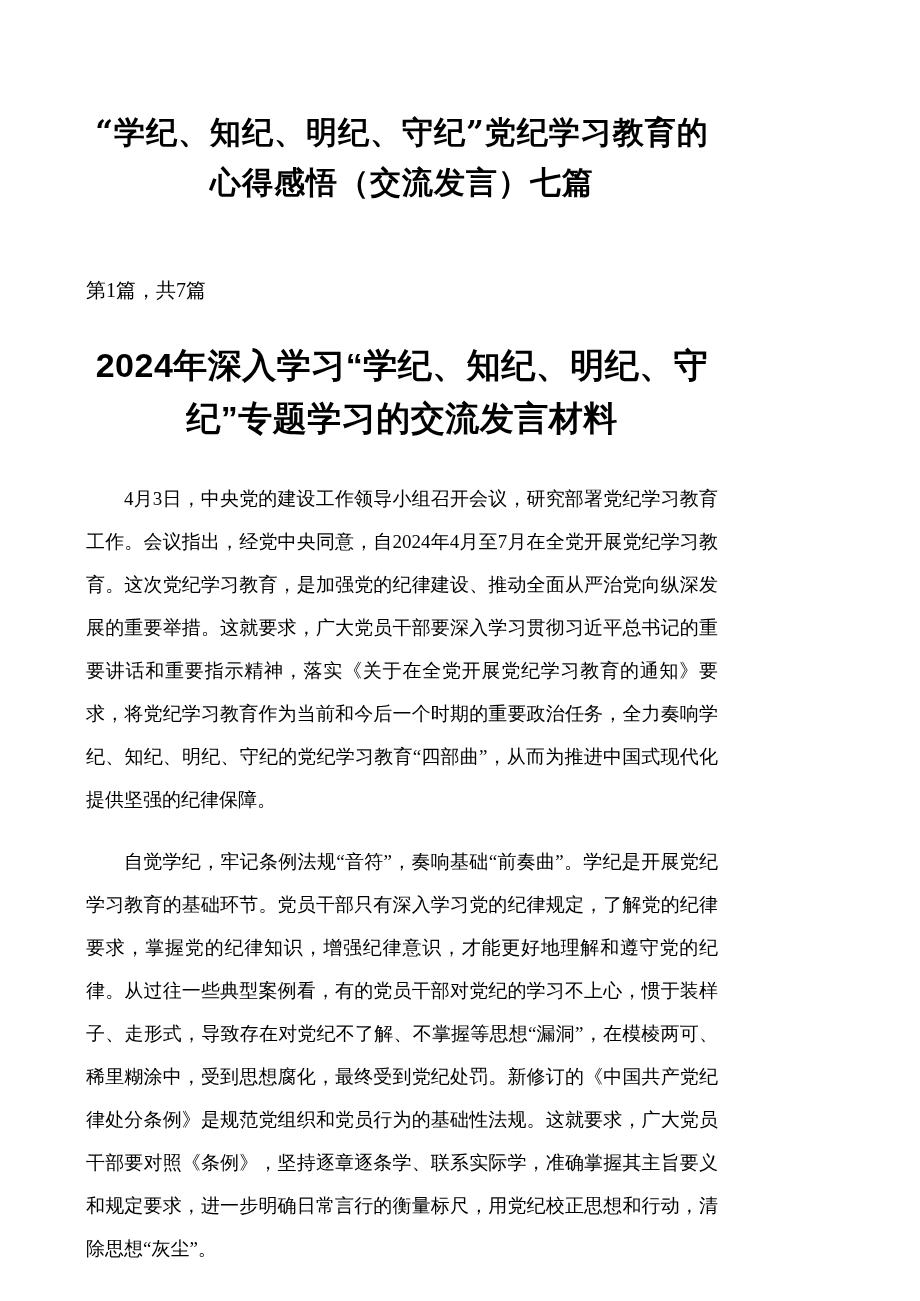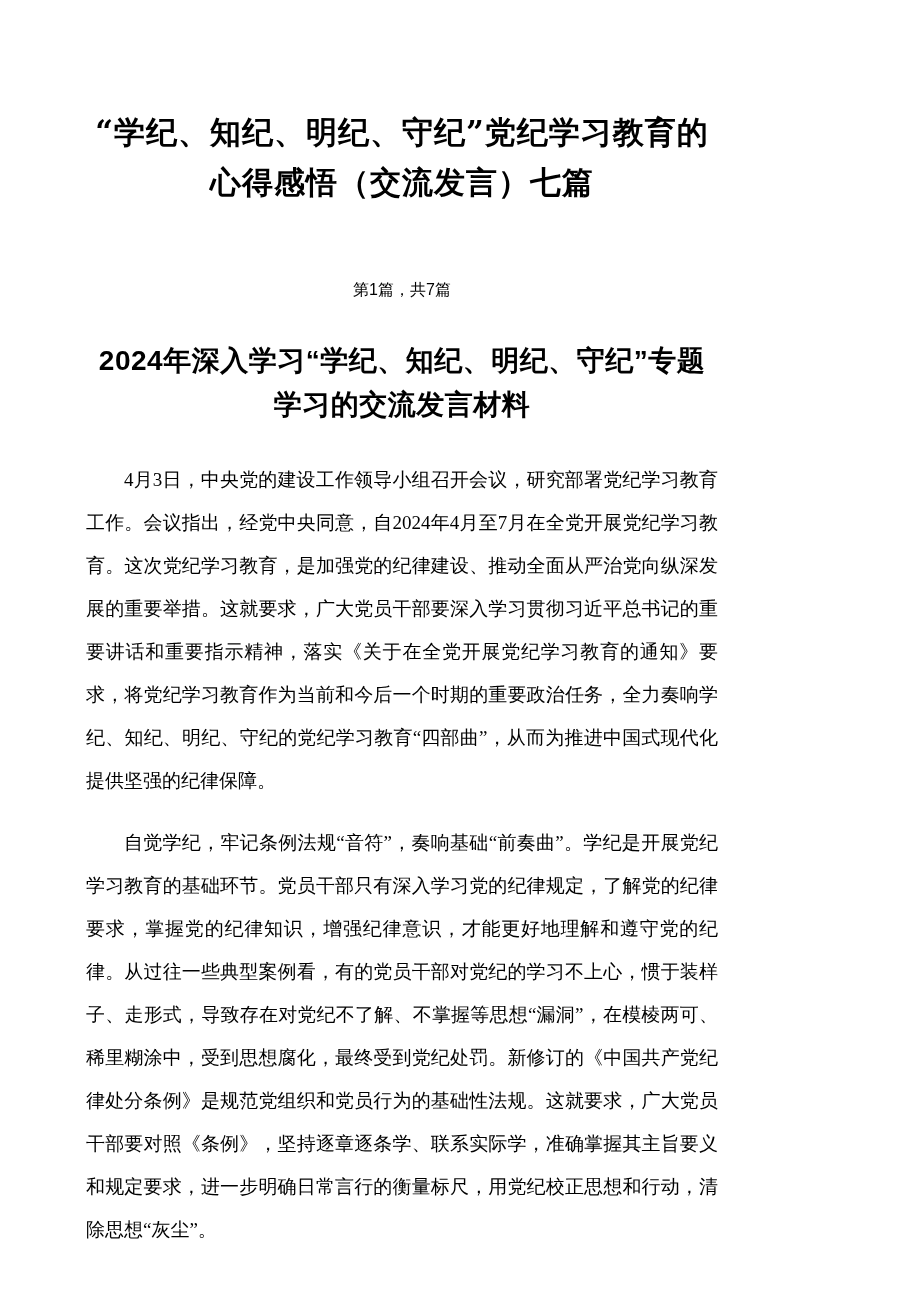--- a/index.html
+++ b/index.html
@@ -26,29 +26,29 @@
     max-width: 706px;
     font-size: 31px;
     font-weight: 700;
     line-height: 1.6;
     text-align: center;
     letter-spacing: 1px;
     font-family: "DejaVu Serif", "Liberation Serif", serif;
   }
   .part-indicator {
     margin-top: 72px;
-    text-align: center;
-    font-size: 16px;
+    text-align: left;
+    font-size: 20px;
     line-height: 22px;
-    font-family: Liberation Sans, sans-serif;
+    font-family: Liberation Serif, serif;
   }
   .section-heading {
     margin: 38px auto 0 auto;
     max-width: 720px;
-    font-size: 28px;
+    font-size: 34px;
     font-weight: 700;
     line-height: 1.55;
     text-align: center;
     letter-spacing: 0.5px;
     font-family: "Liberation Sans", "DejaVu Sans", sans-serif;
   }
   .doc-body {
     margin-top: 32px;
     font-size: 19px;
     line-height: 43px;

